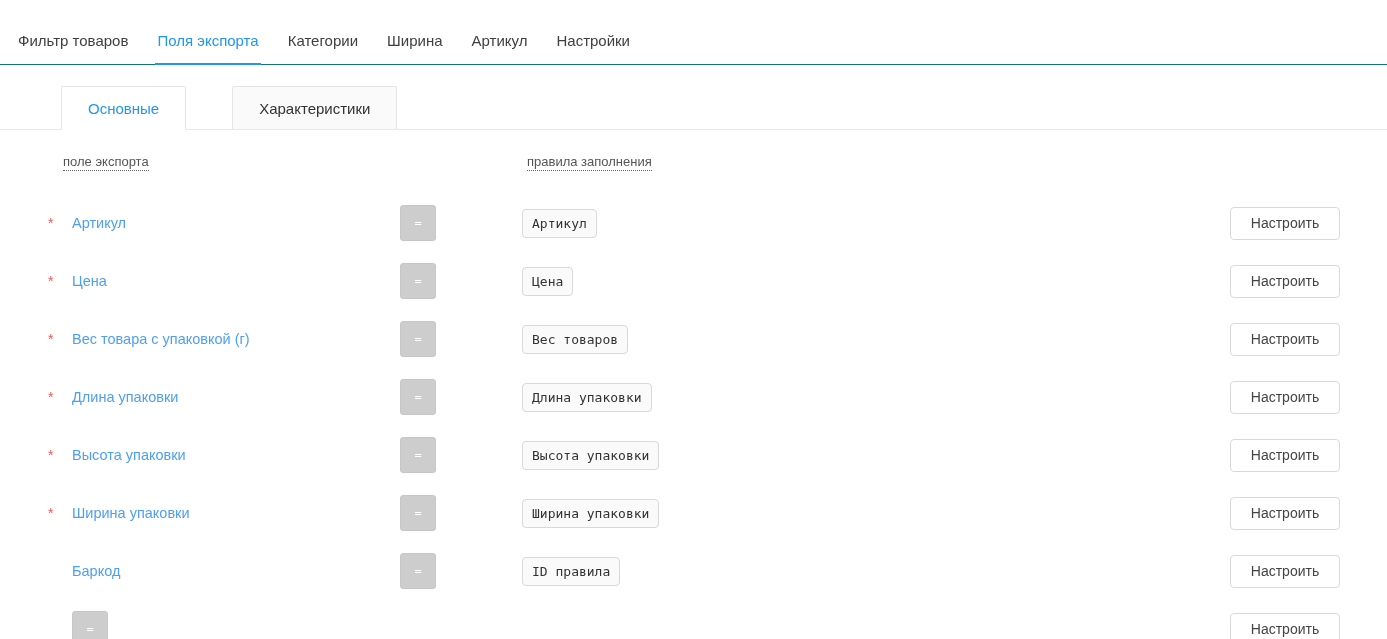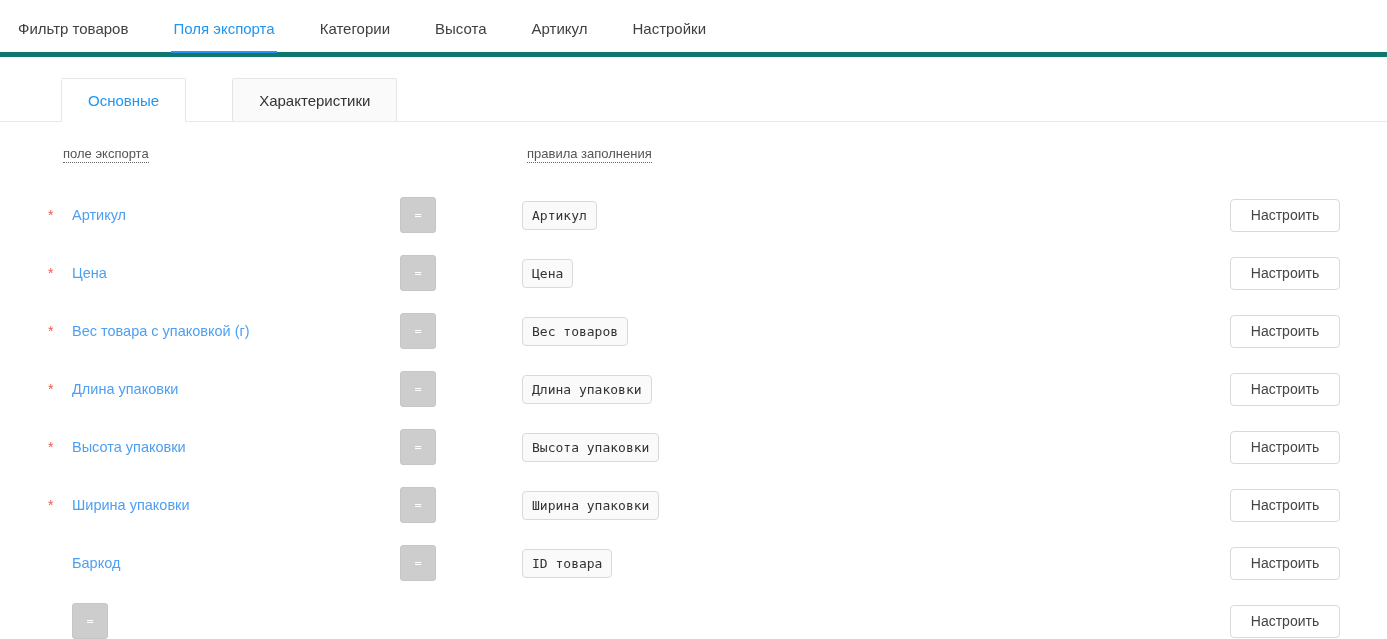--- a/index.html
+++ b/index.html
@@ -9,24 +9,25 @@
     width: 1387px;
     height: 639px;
     overflow: hidden;
     font-family: "Liberation Sans", sans-serif;
     color: #404040;
   }
 
   
   .tabbar {
     display: flex;
-    gap: 45px;
+    gap: 29px;
     align-items: flex-end;
     padding-left: 18px;
-    border-bottom: 5px solid #0f766e;
+    border-bottom: 1px solid #0f766e;
+    margin-top: 12px;
   }
   .tab {
     font-size: 15px;
     line-height: 1;
     padding: 21px 0 16px;
     color: #404040;
     position: relative;
     cursor: pointer;
     white-space: nowrap;
   }
@@ -149,21 +150,21 @@
     cursor: pointer;
   }
 </style>
 </head>
 <body>
 
 <div class="tabbar">
     <div class="tab">Фильтр товаров</div>
     <div class="tab active">Поля экспорта</div>
     <div class="tab">Категории</div>
-    <div class="tab">Высота</div>
+    <div class="tab">Ширина</div>
     <div class="tab">Артикул</div>
     <div class="tab">Настройки</div>
   </div>
 
 <div class="subtabs">
     <div class="subtab active">Основные</div>
     <div class="subtab">Характеристики</div>
   </div>
 
 <div class="table-head">
@@ -255,21 +256,21 @@
       <button class="configure">Настроить</button>
     </div>
   </div>
     <div class="row">
     <span class="req"></span>
     <a class="field">Баркод</a>
     <div class="eq-col">
       <button class="eq">=</button>
     </div>
     <div class="rule-col">
-      <span class="chip">ID товара</span>
+      <span class="chip">ID правила</span>
     </div>
     <div class="btn-col">
       <button class="configure">Настроить</button>
     </div>
   </div>
     <div class="row">
     <span class="req"></span>
     <div class="eq-col">
       <button class="eq">=</button>
     </div>

